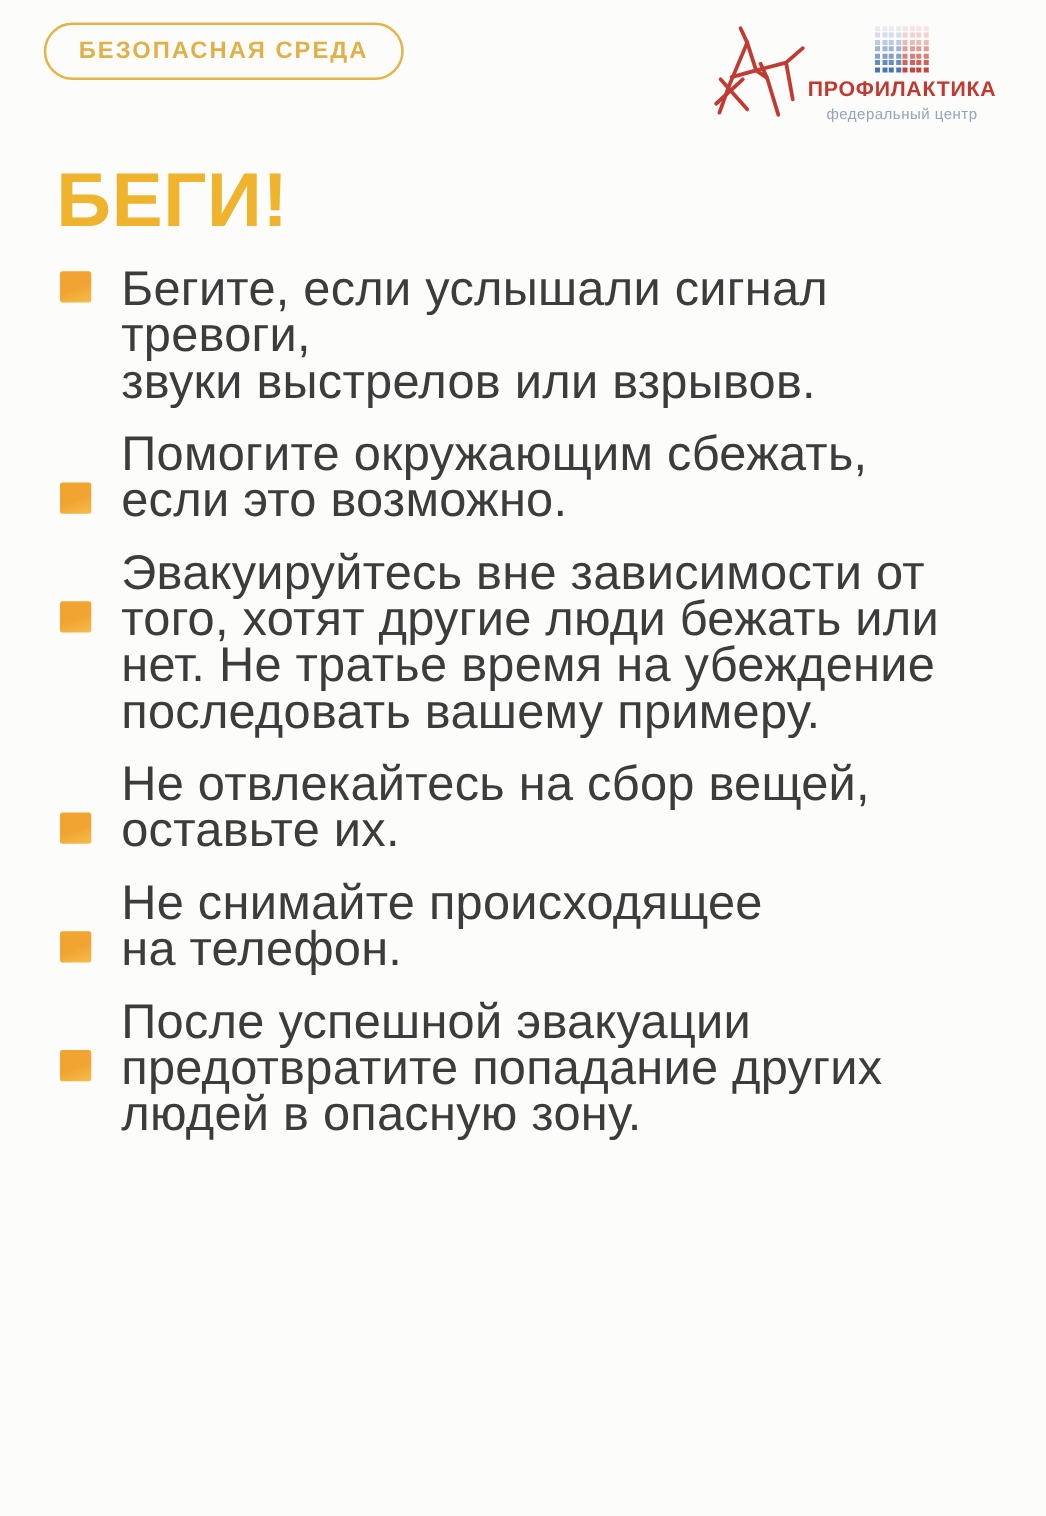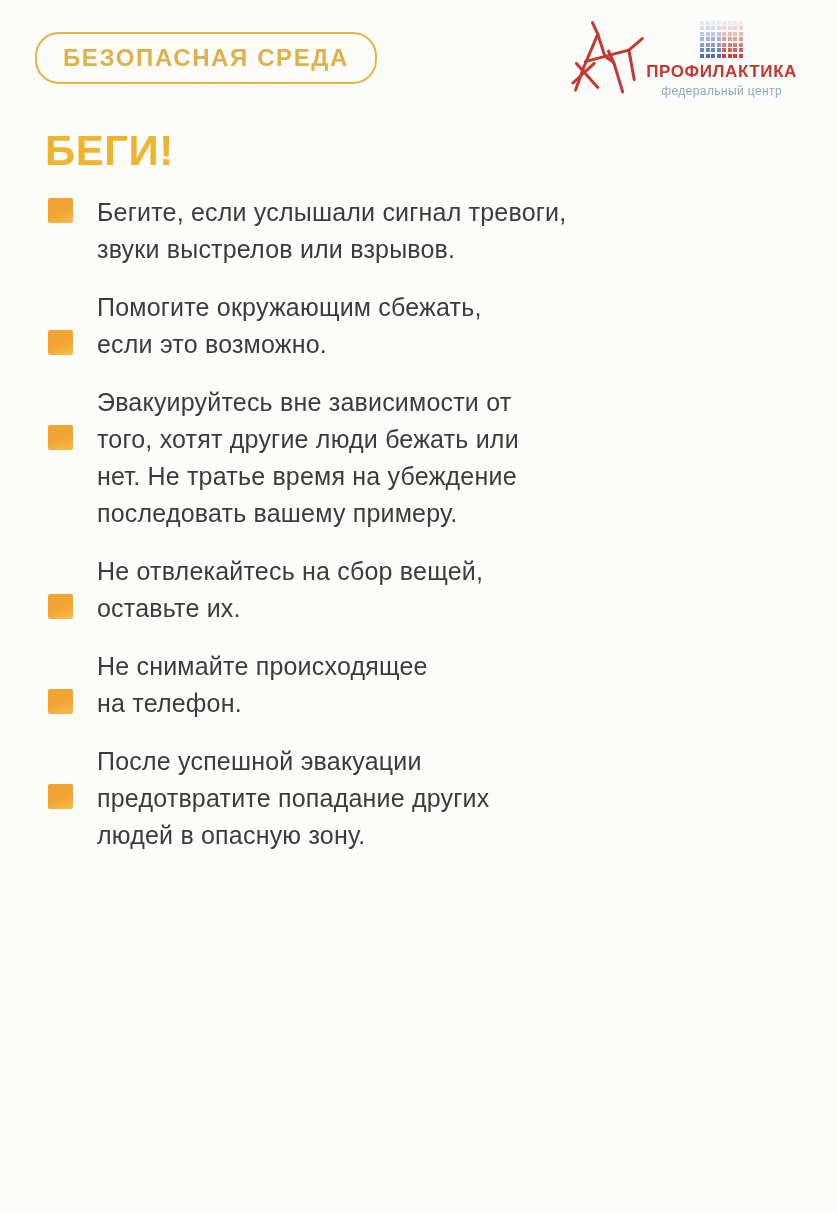--- a/index.html
+++ b/index.html
@@ -13,28 +13,27 @@
     box-sizing:border-box;
     padding:18px 40px 0 35px;
   }
   
   .header{
     display:flex;
     justify-content:space-between;
     align-items:flex-start;
   }
   .badge{
-    margin-top:14px;
     display:inline-flex;
     align-items:center;
     border:2px solid #e5b449;
     border-radius:24px;
     padding:10px 26px;
     color:#e0b04a;
-    font-size:24px;
+    font-size:19px;
     font-weight:700;
     letter-spacing:1.6px;
     white-space:nowrap;
   }
   .logo{
     display:flex;
     align-items:center;
   }
   .chair{
     width:80px;height:82px;
@@ -65,21 +64,21 @@
   .brand-sub{
     color:#93a5bc;
     font-size:12px;
     margin-top:2px;
     letter-spacing:.4px;
     white-space:nowrap;
   }
   
   .title{
     margin:30px 0 0 10px;
-    font-size:42px;
+    font-size:61px;
     line-height:1;
     font-weight:700;
     color:#f0b32e;
     letter-spacing:.5px;
   }
   
   .list{
     margin:22px 0 0 13px;
   }
   .item{
@@ -90,21 +89,21 @@
   .bullet{
     position:absolute;
     left:0;
     width:25px;height:25px;
     border-radius:2px;
     background:linear-gradient(160deg,#f1a431 55%,#f6bd4d 100%);
   }
   .item-text{
     margin:0;
     white-space:pre-line;
-    font-size:25px;
+    font-size:39px;
     line-height:37px;
     letter-spacing:.2px;
     color:#3c3c3c;
   }
 </style>
 </head>
 <body>
 
 <div class="page">
 

